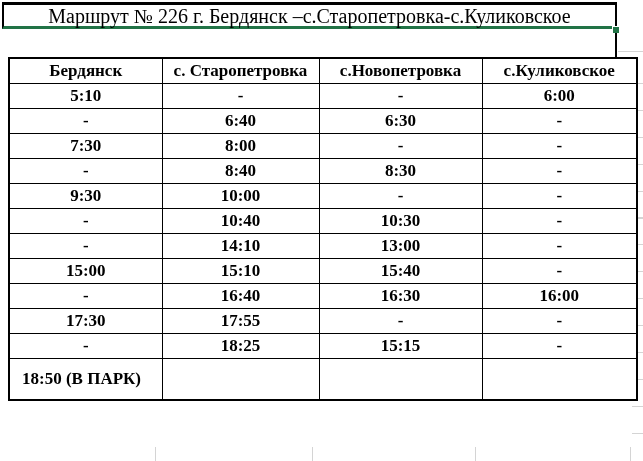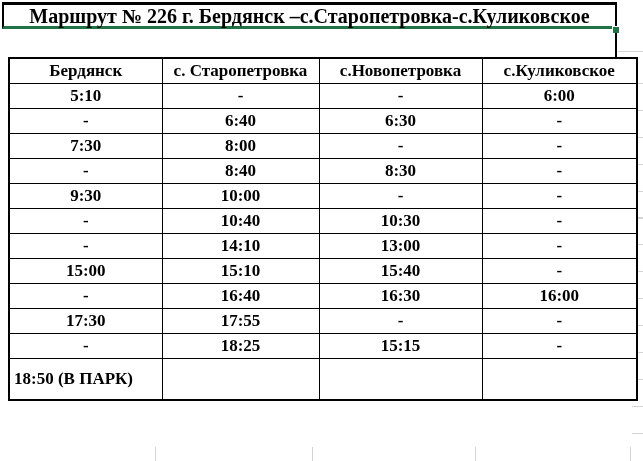--- a/index.html
+++ b/index.html
@@ -19,21 +19,21 @@
     overflow:hidden;
   }
   
   .title-cell{
     position:absolute;left:2px;top:2px;width:615px;height:27px;
     border-top:3px solid var(--black);
     border-left:2px solid var(--black);
     border-right:2px solid var(--black);
     border-bottom:3px solid var(--green);
     display:flex;align-items:center;justify-content:center;
-    font-weight:bold;font-size:20px;line-height:1;
+    font-weight:normal;font-size:20px;line-height:1;
     white-space:nowrap;
     background:var(--bg);
     text-align:center;
   }
   .fill-handle{
     position:absolute;left:612px;top:26px;width:8px;height:8px;
     background:var(--green);border:1px solid #ffffff;
   }
   .stub-v-black{
     position:absolute;left:615px;top:33px;width:2px;height:24px;
@@ -66,21 +66,21 @@
   table.schedule th, table.schedule td{
     border:1.5px solid var(--black);
     font-weight:bold;font-size:17px;
     text-align:center;vertical-align:middle;
     padding:0;height:25px;overflow:hidden;white-space:nowrap;
   }
   table.schedule th{font-size:17px;}
   col.c1{width:153px;} col.c2{width:157px;} col.c3{width:163px;} col.c4{width:155px;}
   tr.park-row td{height:42px;}
   tr.park-row td.park-label{
-    text-align:left;padding-left:4px;font-size:17px;
+    text-align:left;padding-left:12px;font-size:17px;
   }
 </style>
 </head>
 <body>
 
 <div class="screen">
 
   <div class="title-cell">
     <span>Маршрут № 226 г. Бердянск –с.Старопетровка-с.Куликовское</span>
   </div>

